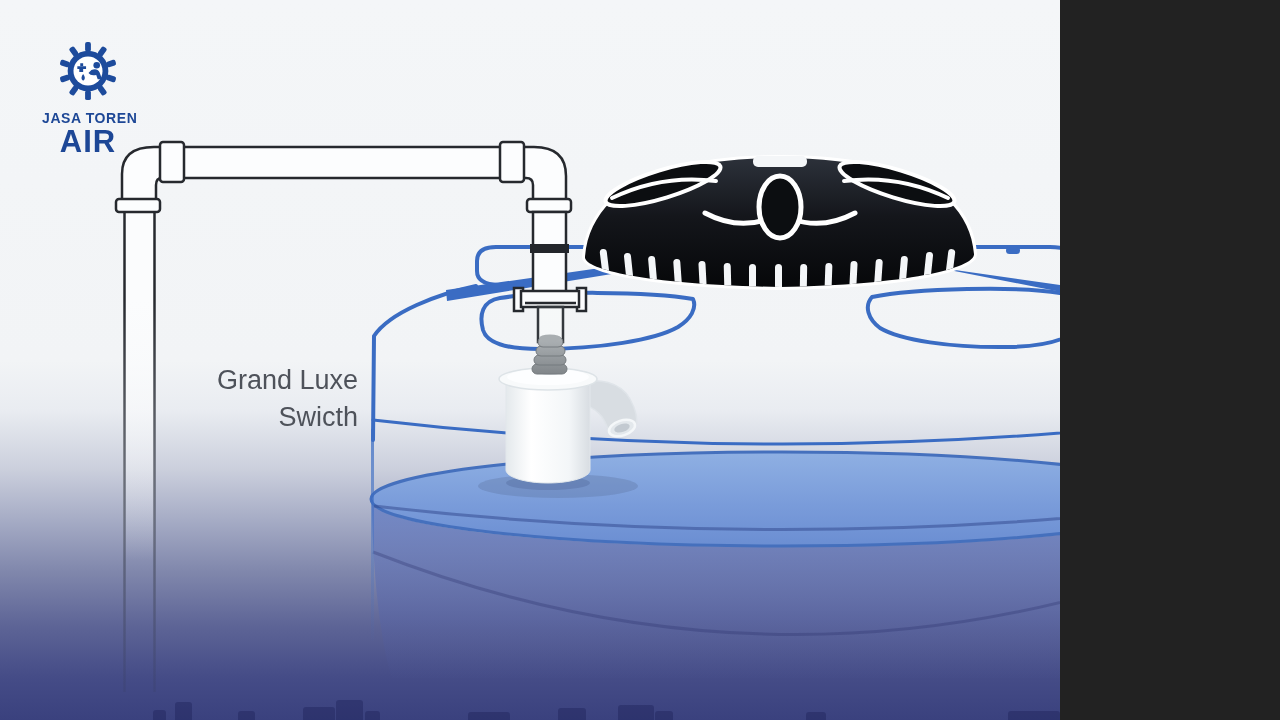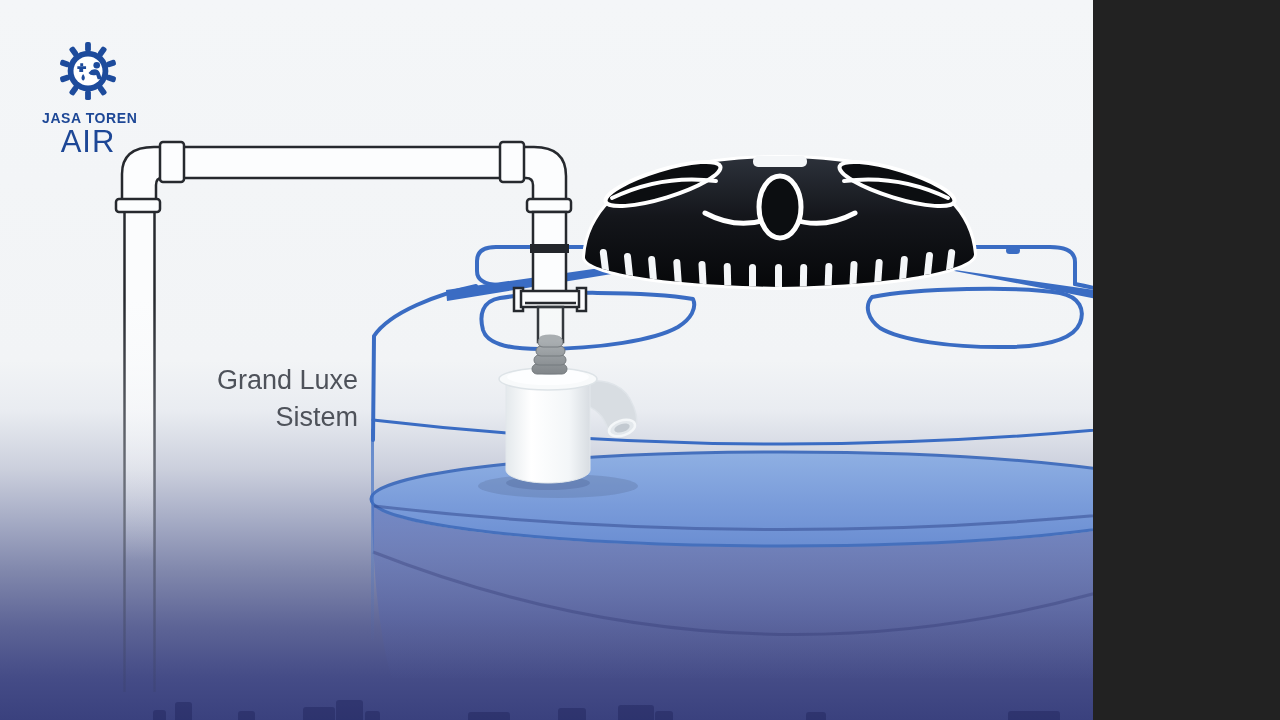--- a/index.html
+++ b/index.html
@@ -3,28 +3,27 @@
 <meta charset="utf-8">
 <style>
   html,body{margin:0;padding:0;background:#222;}
   .stage{
     position:relative;width:1060px;height:720px;overflow:hidden;
     font-family:"Liberation Sans",sans-serif;
     background:linear-gradient(to bottom,
       #f4f6f8 0%, #f2f4f6 50%, #e9ecf1 57%,
       #ccd0dd 65%, #a7adc6 72%, #8289ad 79%,
       #5d6496 87%, #454c87 94%, #3a417e 100%);
-    padding-left:33px;
   }
   .scene{position:absolute;left:0;top:0;width:1280px;height:720px;}
   
   .logo{position:absolute;left:42px;top:40px;width:92px;text-align:center;color:#1d4796;}
   .logo .icon{width:62px;height:62px;margin:0 auto;}
   .logo .l1{font-size:14px;font-weight:bold;letter-spacing:.6px;margin-top:4px;white-space:nowrap;}
-  .logo .l2{font-size:31px;font-weight:normal;letter-spacing:1px;line-height:1.0;}
+  .logo .l2{font-size:31px;font-weight:bold;letter-spacing:1px;line-height:1.0;}
   
   .device-label{position:absolute;left:148px;top:362px;width:210px;text-align:right;
     color:#4e525a;font-size:27px;line-height:37px;font-weight:400;}
   
   .title{position:absolute;left:0;top:582px;width:1280px;margin:0;text-align:center;
     color:#ffffff;font-size:47px;font-weight:700;letter-spacing:.5px;
     text-shadow:0 1px 2px rgba(30,35,80,.25);}
   
   .fragments{position:absolute;left:0;bottom:0;width:1280px;height:24px;}
   .fragments span{position:absolute;bottom:0;background:rgba(30,36,92,.45);
@@ -220,21 +219,21 @@
         <circle cx="41" cy="26" r="3.4"></circle>
         <path d="M35.5,31 q6,-2.5 8.5,2.5 l2.5,7 h-4.5 l-1.5,-4.5 q-5.5,1.5 -8,-2 z"></path>
       </g>
     </svg>
     <div class="l1">JASA TOREN</div>
     <div class="l2">AIR</div>
   </div>
 
   <div class="device-label">
     <div>Grand Luxe</div>
-    <div>Sistem</div>
+    <div>Swicth</div>
   </div>
 
 
   <div class="fragments">
     <span style="left:153px;width:13px;height:10px;"></span>
     <span style="left:175px;width:17px;height:18px;"></span>
     <span style="left:238px;width:17px;height:9px;"></span>
     <span style="left:303px;width:32px;height:13px;"></span>
     <span style="left:336px;width:27px;height:20px;"></span>
     <span style="left:365px;width:15px;height:9px;"></span>

